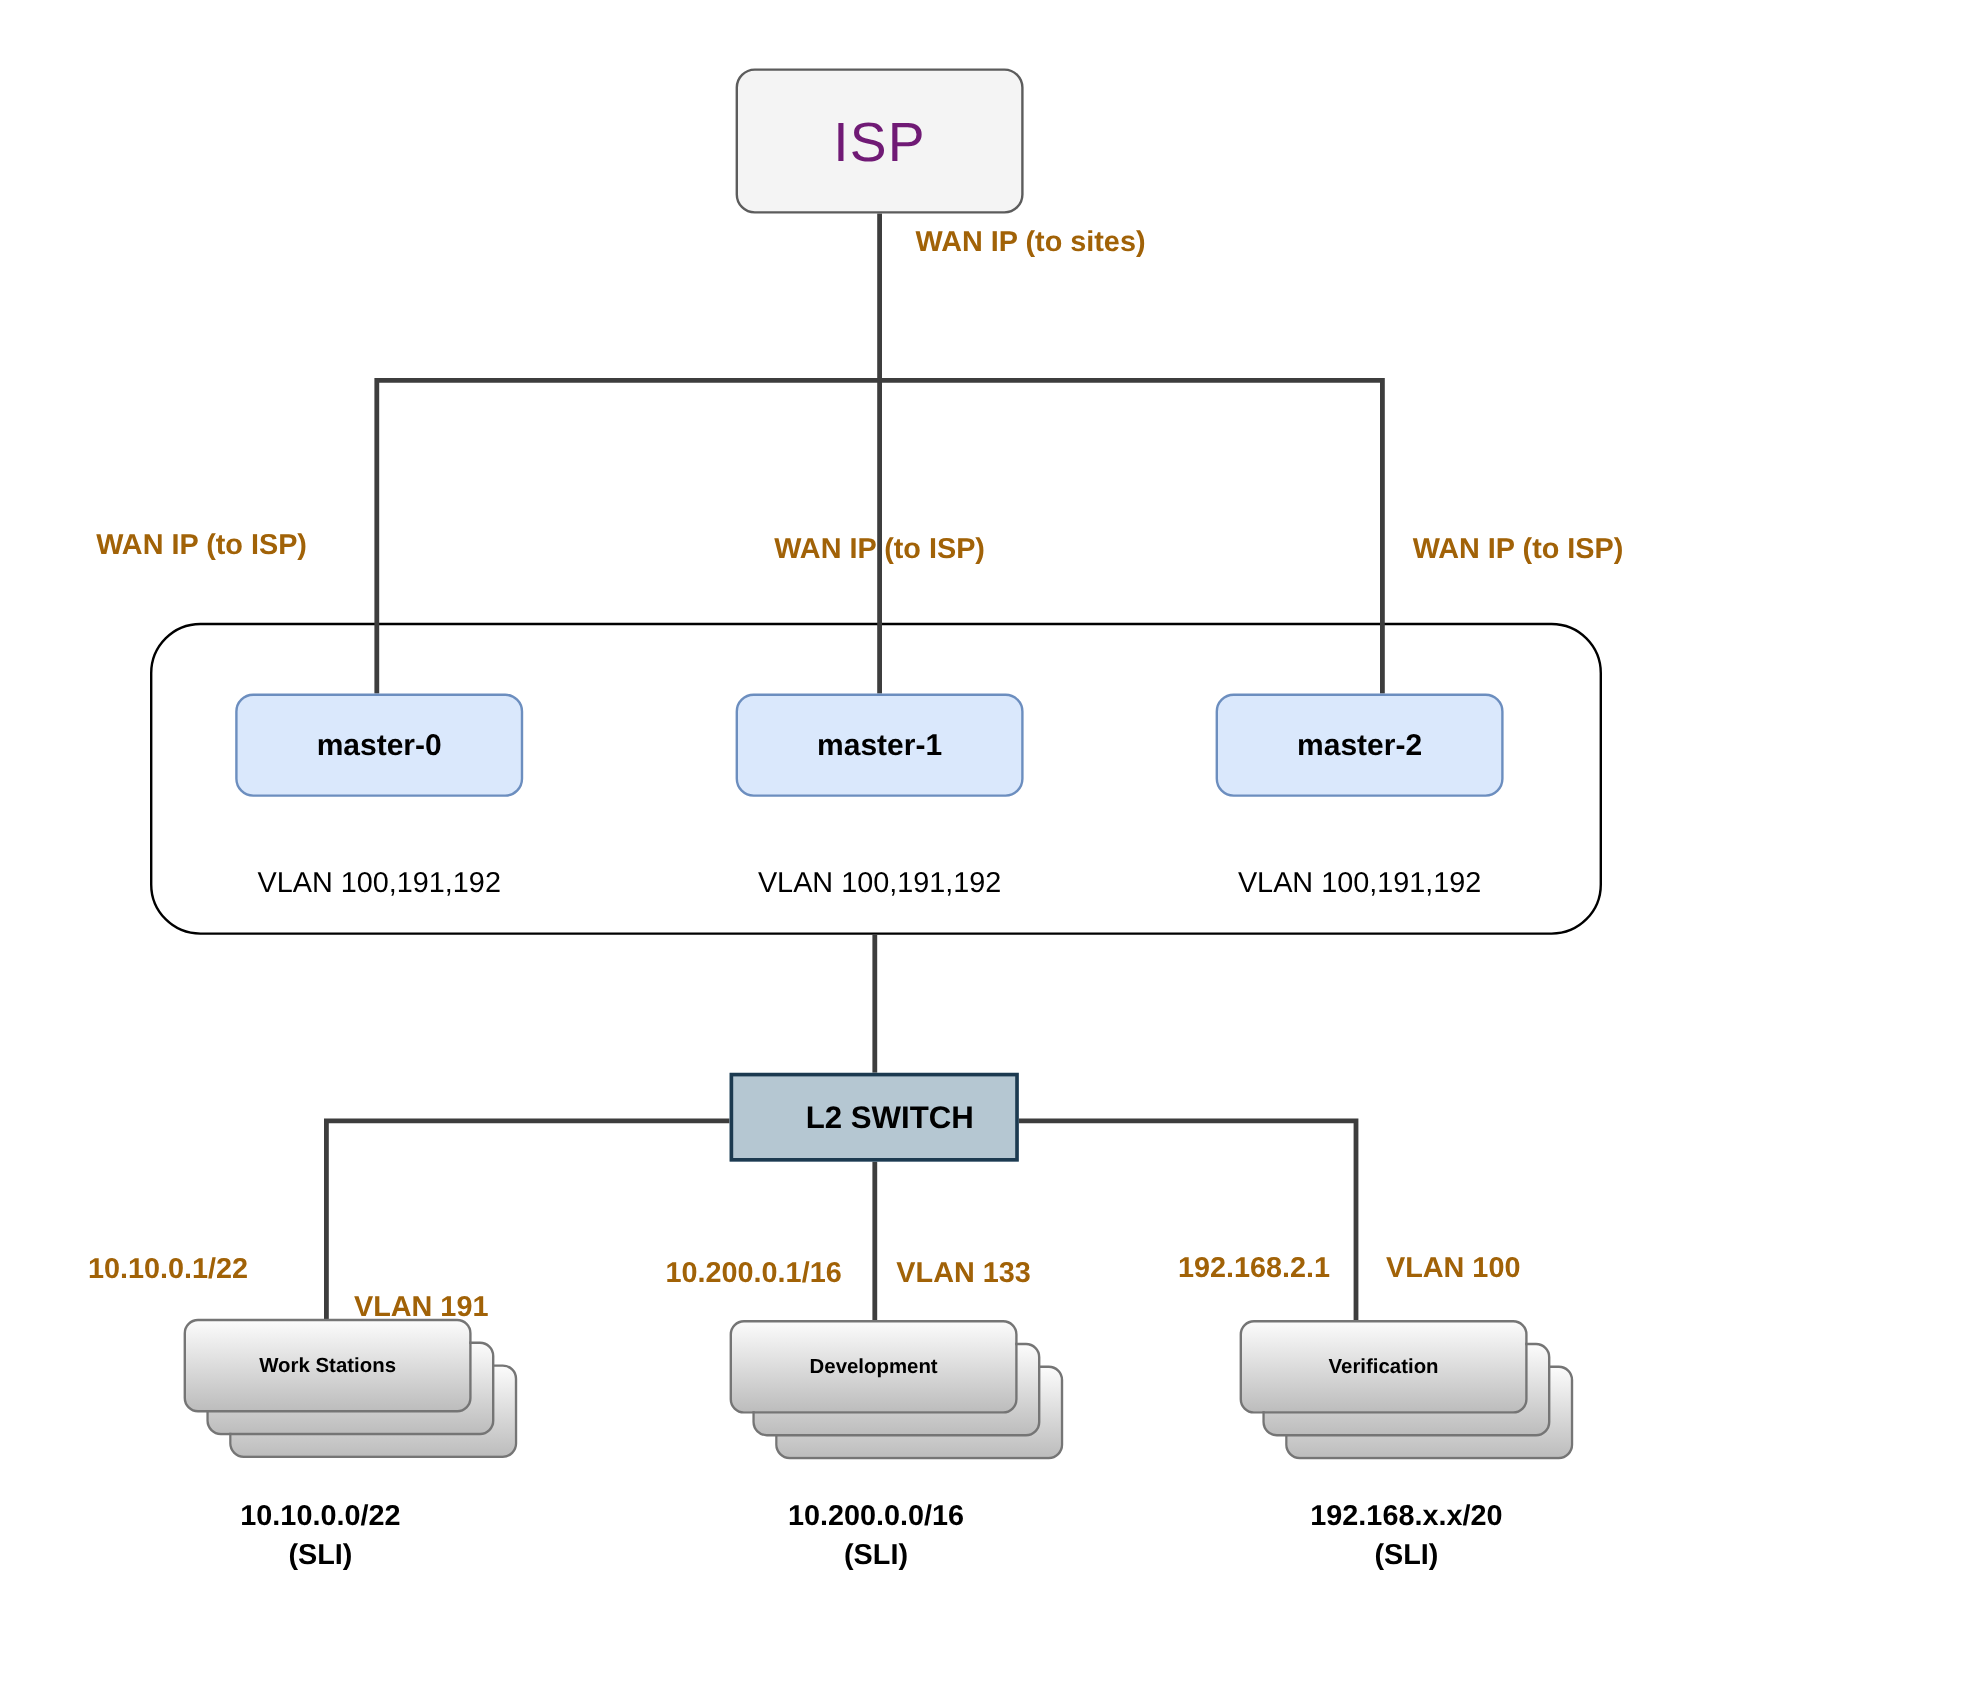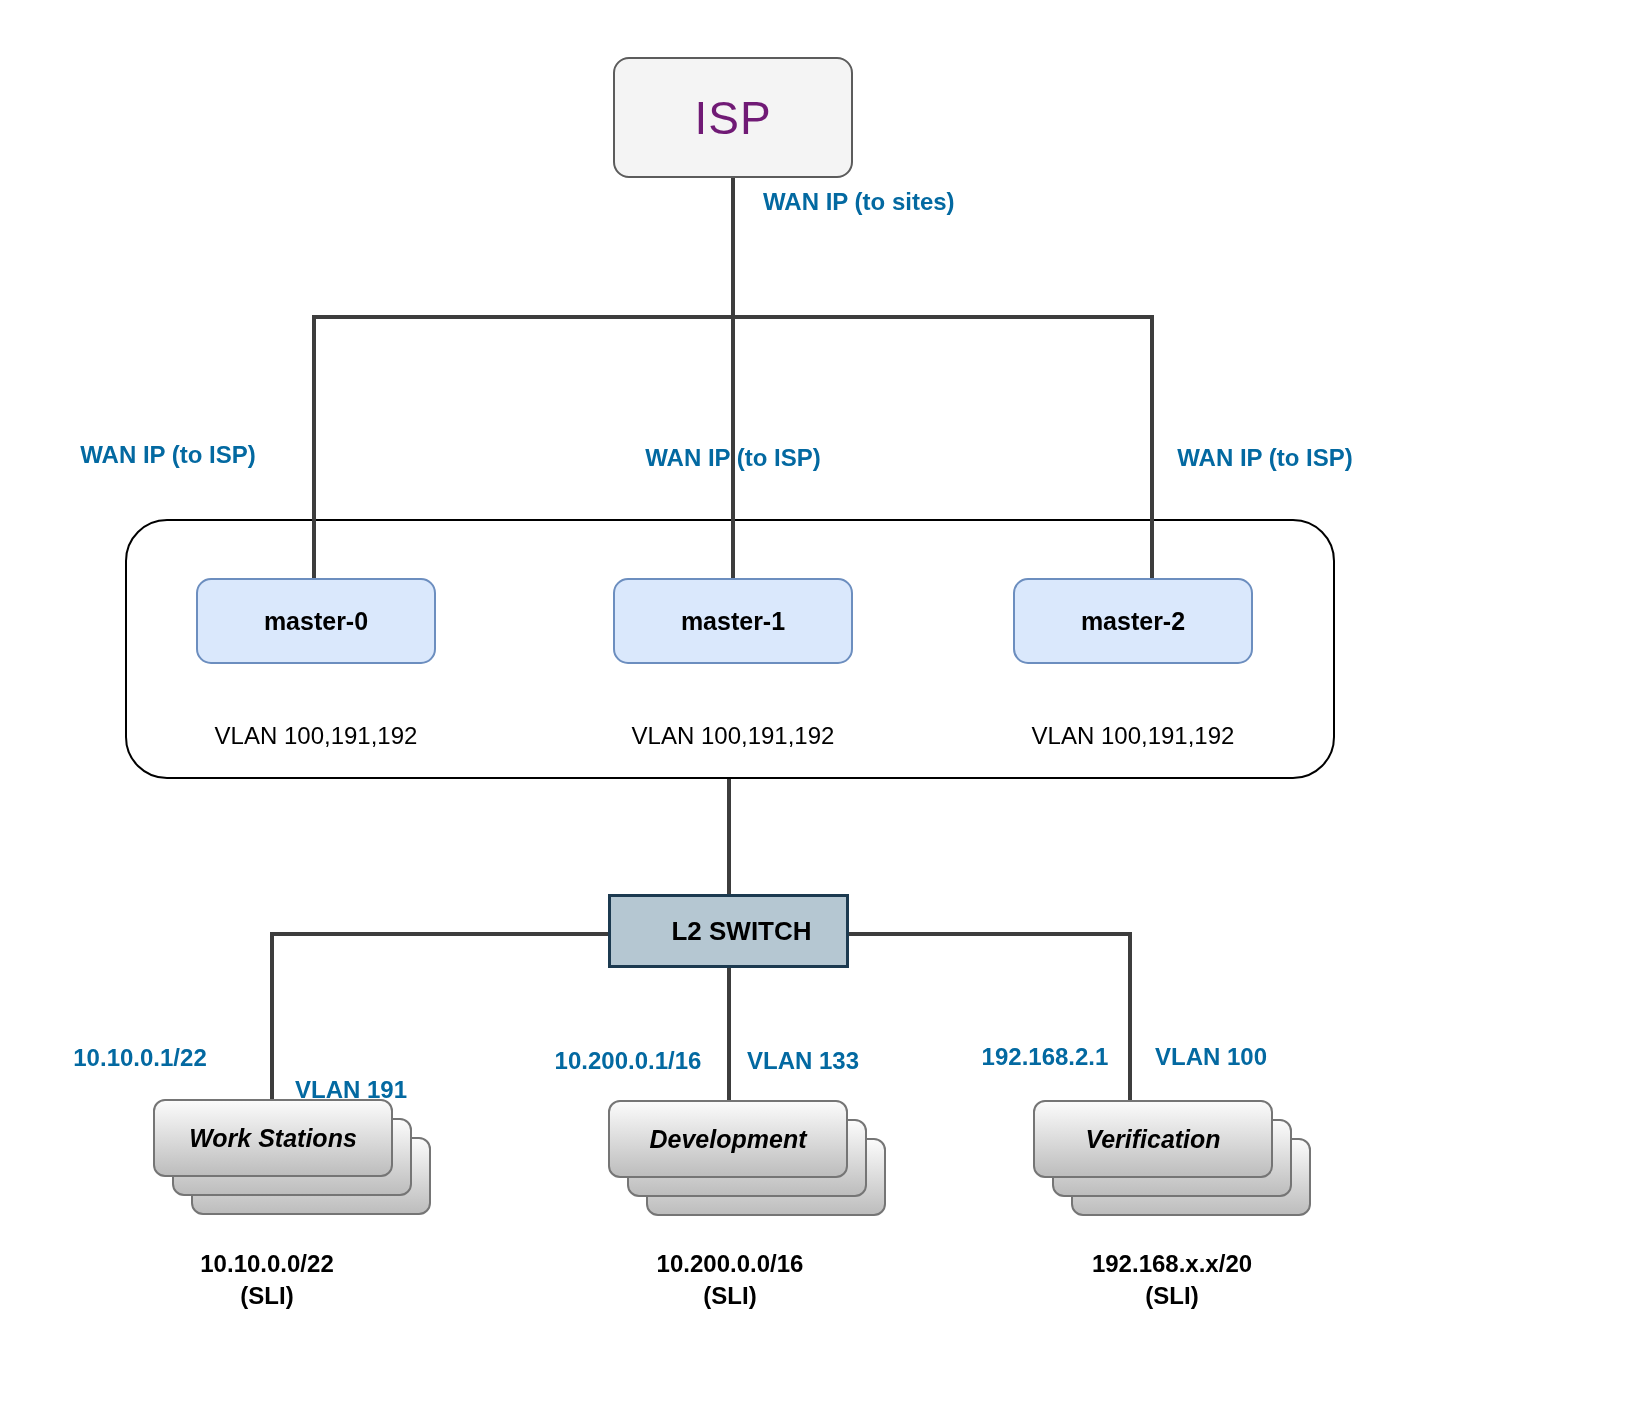--- a/index.html
+++ b/index.html
@@ -72,21 +72,21 @@
     border: 3px solid #1c3a50;
     font-size: 26px;
     font-weight: bold;
     padding-left: 26px;
   }
   .lbl {
     position: absolute;
     font-size: 24px;
     font-weight: bold;
     white-space: nowrap;
-    color: #0369a1;
+    color: #a16207;
   }
   .lbl.centered { transform: translateX(-50%); }
   .vlanlbl {
     position: absolute;
     top: 722px;
     transform: translateX(-50%);
     font-size: 24px;
     font-weight: 400;
     white-space: nowrap;
   }
@@ -96,23 +96,22 @@
   .card {
     position: absolute;
     box-sizing: border-box;
     width: 240px; height: 78px;
     border: 2px solid #757575;
     border-radius: 12px;
     background: linear-gradient(#fbfbfb, #bdbdbd);
     display: flex;
     align-items: center;
     justify-content: center;
-    font-size: 25px;
-    font-weight: bold;
-    font-style: italic;
+    font-size: 17px;
+    font-weight: bold;
   }
   .subnet {
     position: absolute;
     top: 1248px;
     transform: translateX(-50%);
     text-align: center;
     font-size: 24px;
     font-weight: bold;
     line-height: 32px;
     white-space: nowrap;

